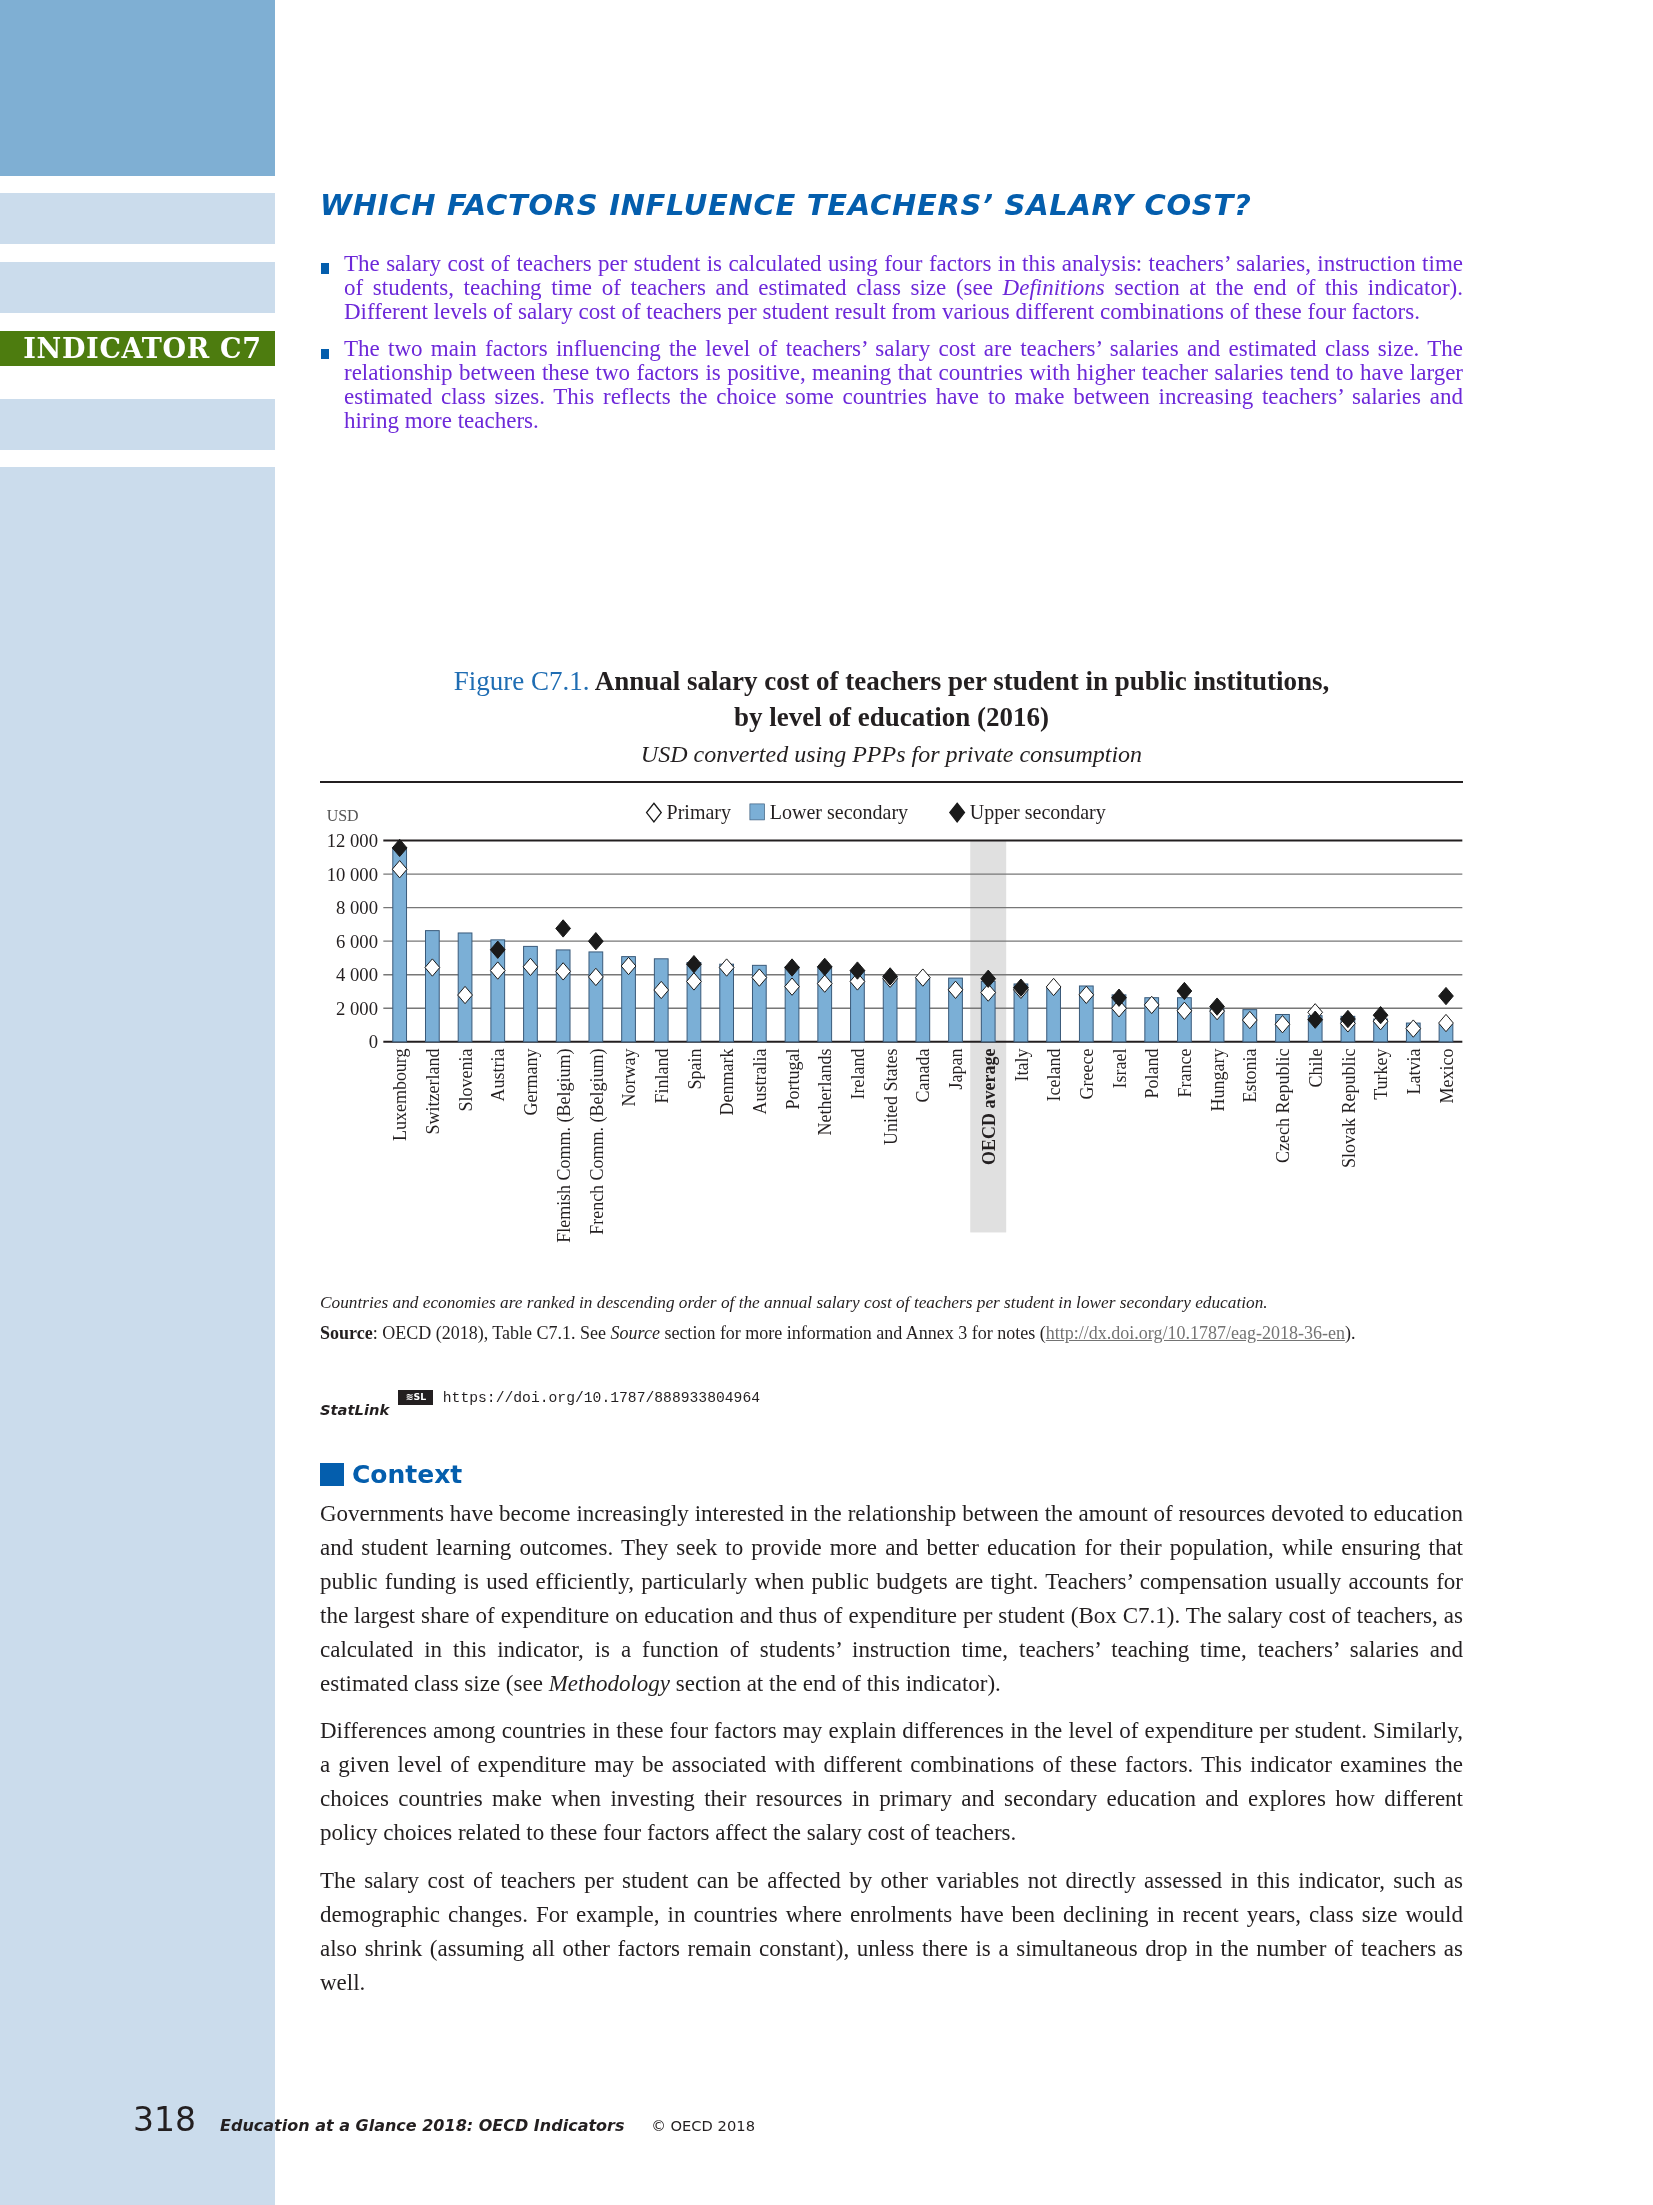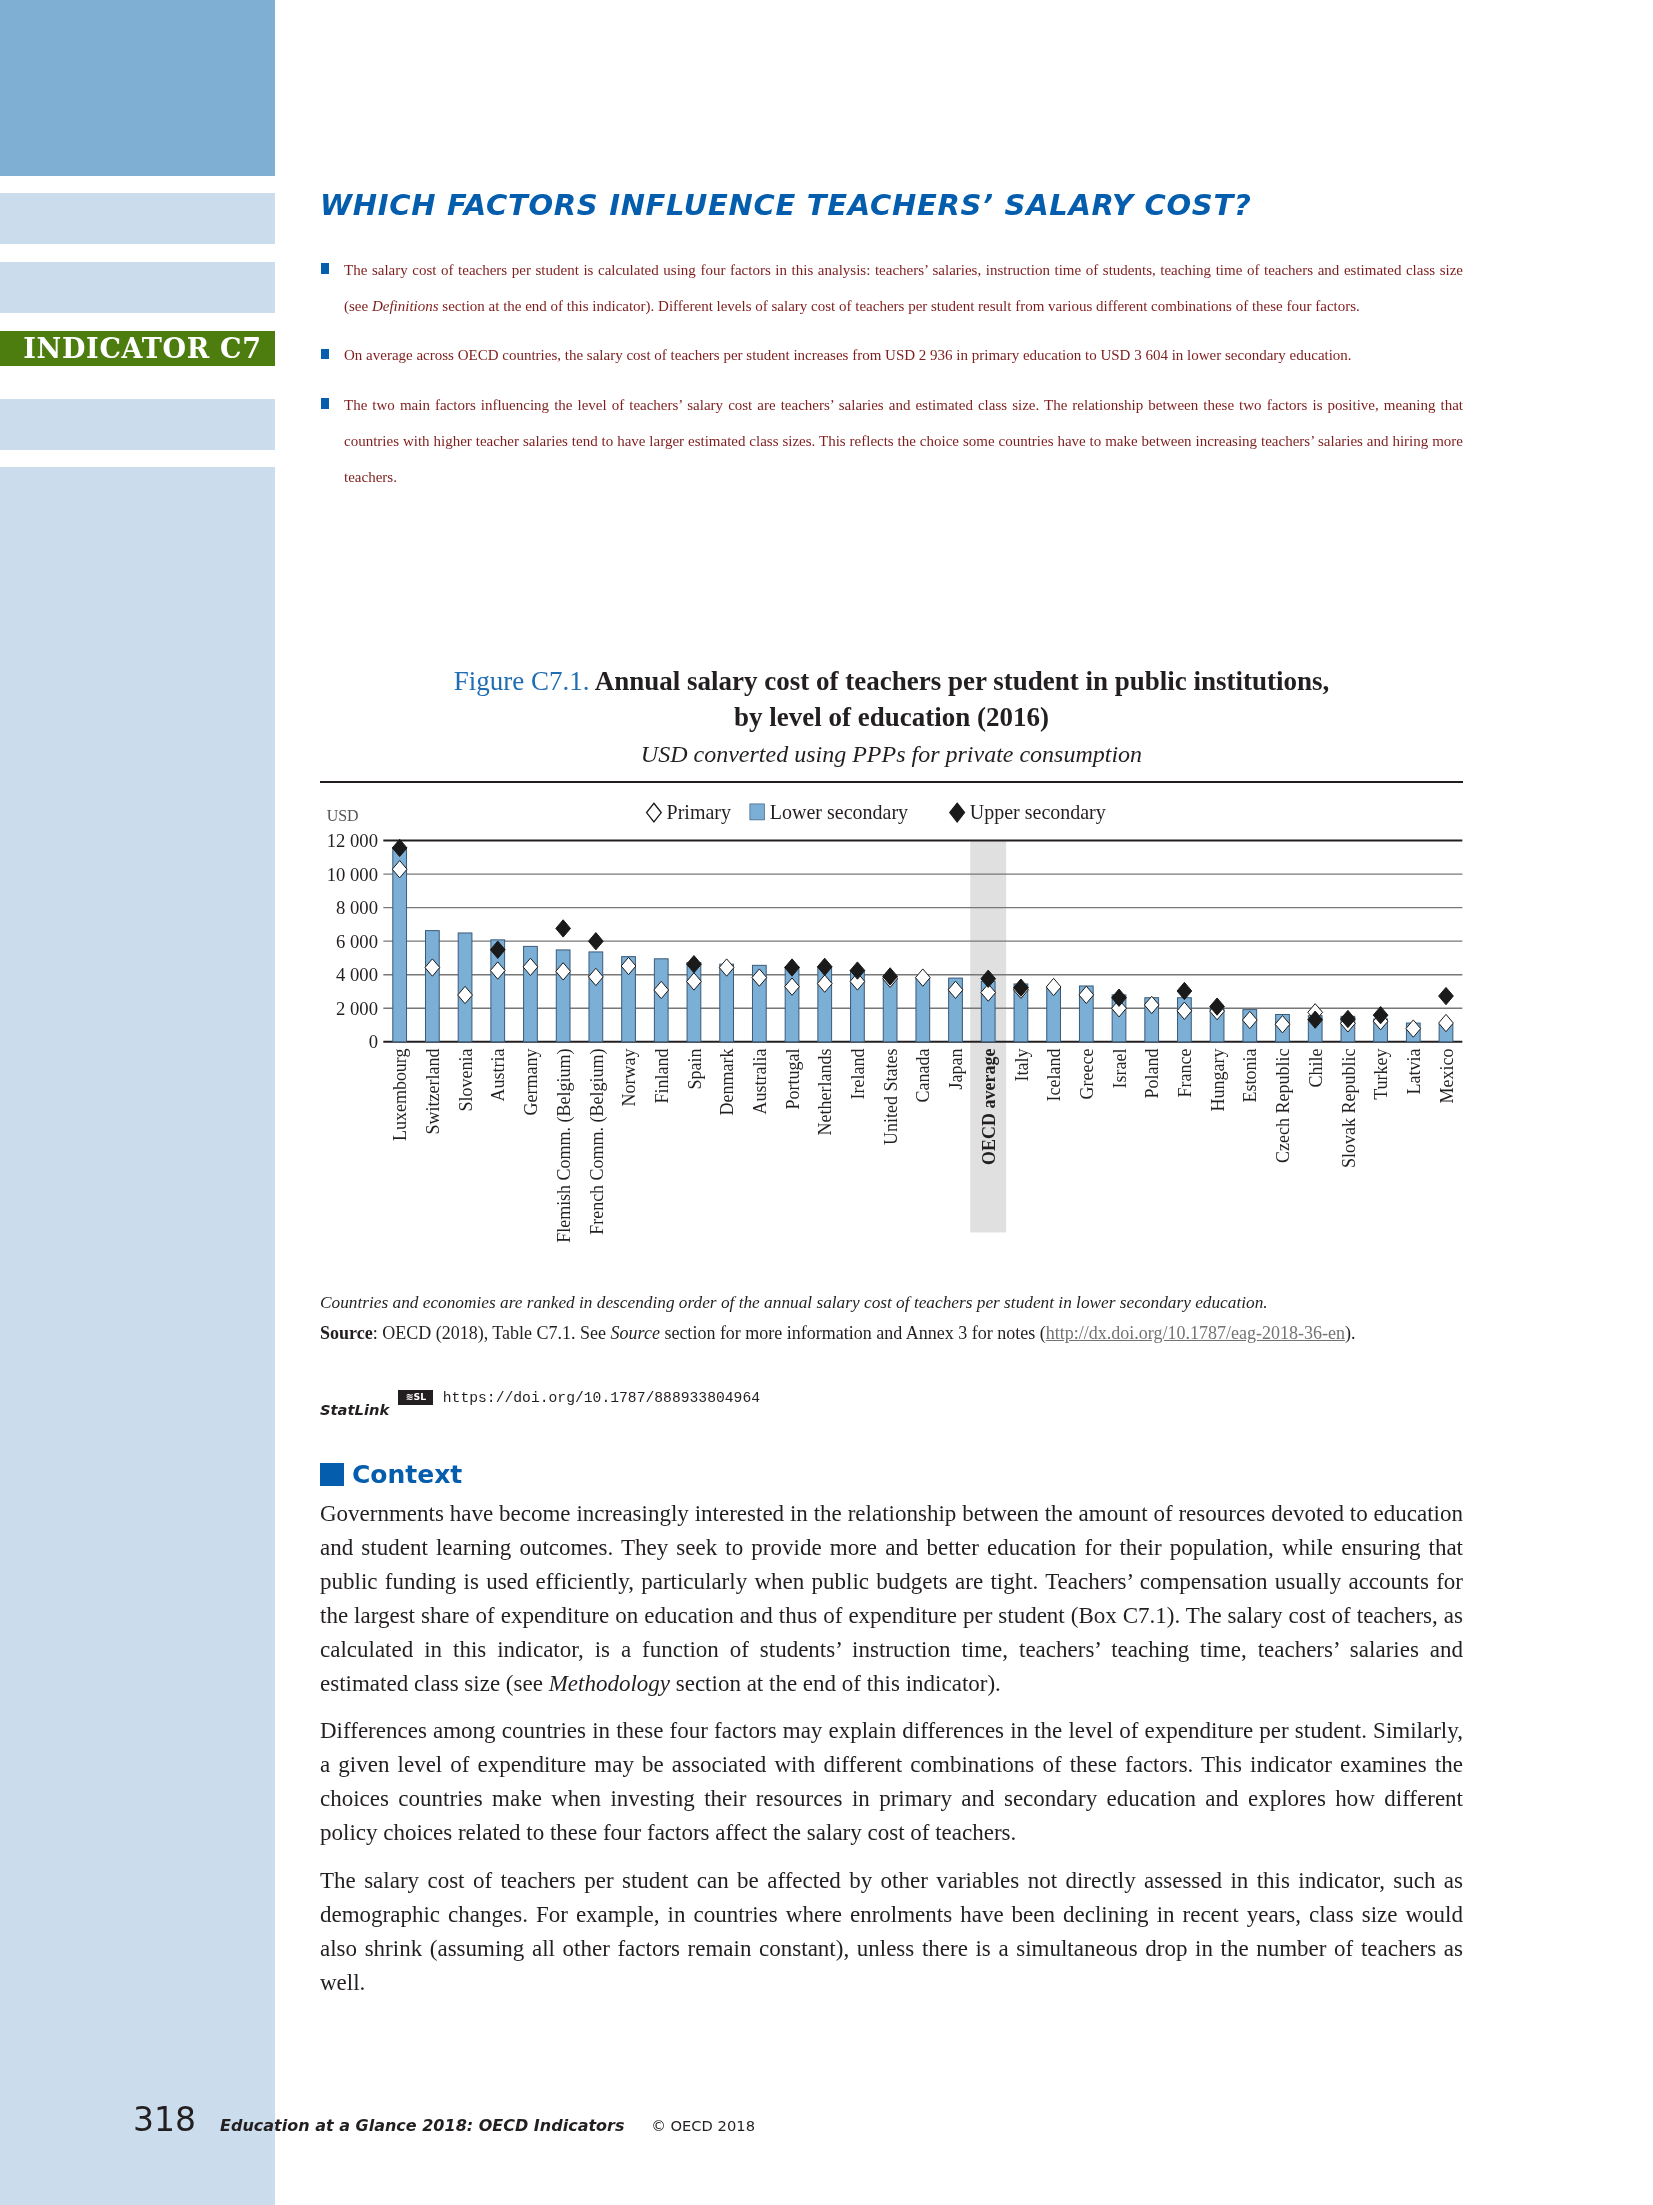--- a/index.html
+++ b/index.html
@@ -20,21 +20,21 @@
   }
   .main { position: absolute; left: 320px; top: 0; width: 1143px; }
   h1.section-title {
     position: absolute; left: 0; top: 188px; margin: 0;
     font-family: "DejaVu Sans", sans-serif; font-style: italic; font-weight: bold;
     font-size: 29px; color: #045ead; letter-spacing: 0.7px;
   }
   .bullets { position: absolute; left: 0; top: 252px; width: 1143px; margin: 0; padding: 0; list-style: none; }
   .bullets li {
     position: relative; padding-left: 24px; margin-bottom: 13.3px;
-    font-size: 15px; line-height: 36px; text-align: justify; color: #7f1d1d;
+    font-size: 23px; line-height: 24px; text-align: justify; color: #6d28d9;
     font-family: "Liberation Serif", serif;
   }
   .bullets li .bsq {
     position: absolute; left: 1.3px; top: 11.3px; width: 8px; height: 10.7px; background: #045ead;
   }
   .fig-title {
     position: absolute; left: 0; top: 663px; width: 1143px; text-align: center;
     font-family: "Liberation Serif", serif; font-size: 27px; line-height: 36px; font-weight: bold;
   }
   .fig-title .fig-num { color: #1f6db3; font-weight: normal; }
@@ -90,21 +90,21 @@
   <div class="sb-indicator">INDICATOR C7</div>
   <div class="sb-stripe" style="top:399px;height:51px;"></div>
   <div class="sb-rest" style="top:467px;"></div>
 </div>
 
 <div class="main">
   <h1 class="section-title">WHICH FACTORS INFLUENCE TEACHERS’ SALARY COST?</h1>
 
   <ul class="bullets" id="bullets">
       <li><span class="bsq"></span><span>The salary cost of teachers per student is calculated using four factors in this analysis: teachers’ salaries, instruction time of students, teaching time of teachers and estimated class size (see </span><i>Definitions</i><span> section at the end of this indicator). Different levels of salary cost of teachers per student result from various different combinations of these four factors.</span></li>
-      <li><span class="bsq"></span><span>On average across OECD countries, the salary cost of teachers per student increases from USD 2 936 in primary education to USD 3 604 in lower secondary education.</span></li>
+      <li><span class="bsq"></span></li>
       <li><span class="bsq"></span><span>The two main factors influencing the level of teachers’ salary cost are teachers’ salaries and estimated class size. The relationship between these two factors is positive, meaning that countries with higher teacher salaries tend to have larger estimated class sizes. This reflects the choice some countries have to make between increasing teachers’ salaries and hiring more teachers.</span></li>
     </ul>
 
   <div class="fig-title">
     <span class="fig-num">Figure C7.1.</span>
     <span>Annual salary cost of teachers per student in public institutions,</span><br>
     <span>by level of education (2016)</span>
   </div>
   <div class="fig-sub">USD converted using PPPs for private consumption</div>
 

